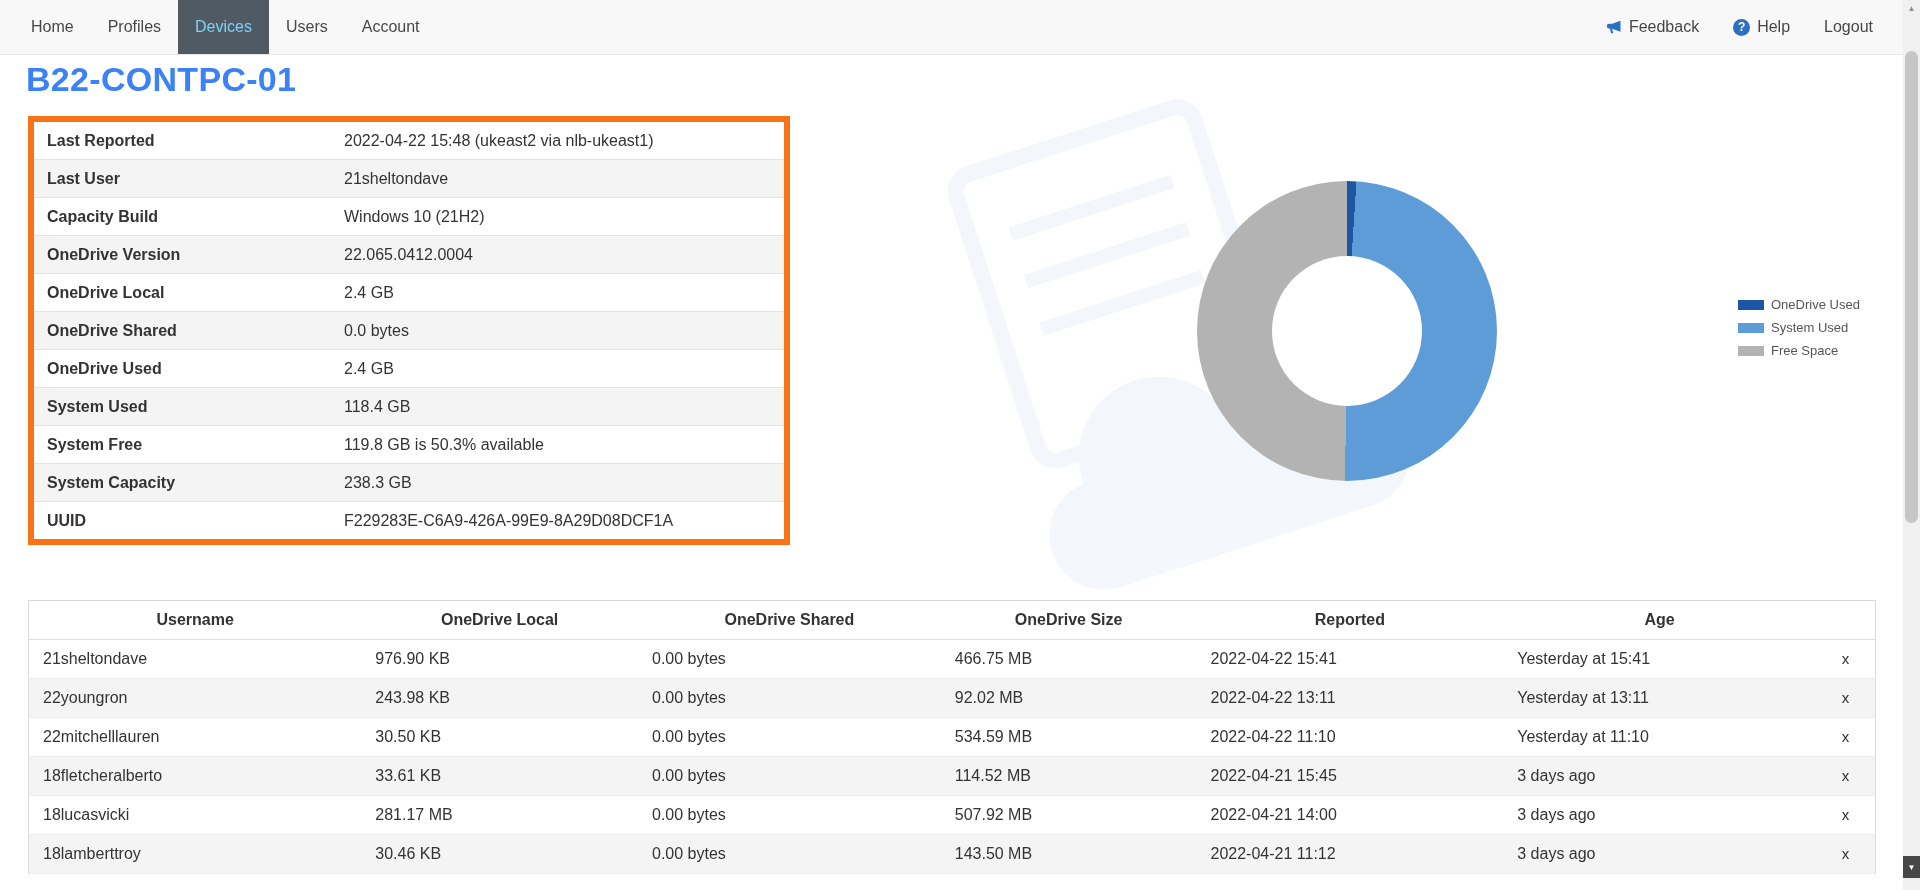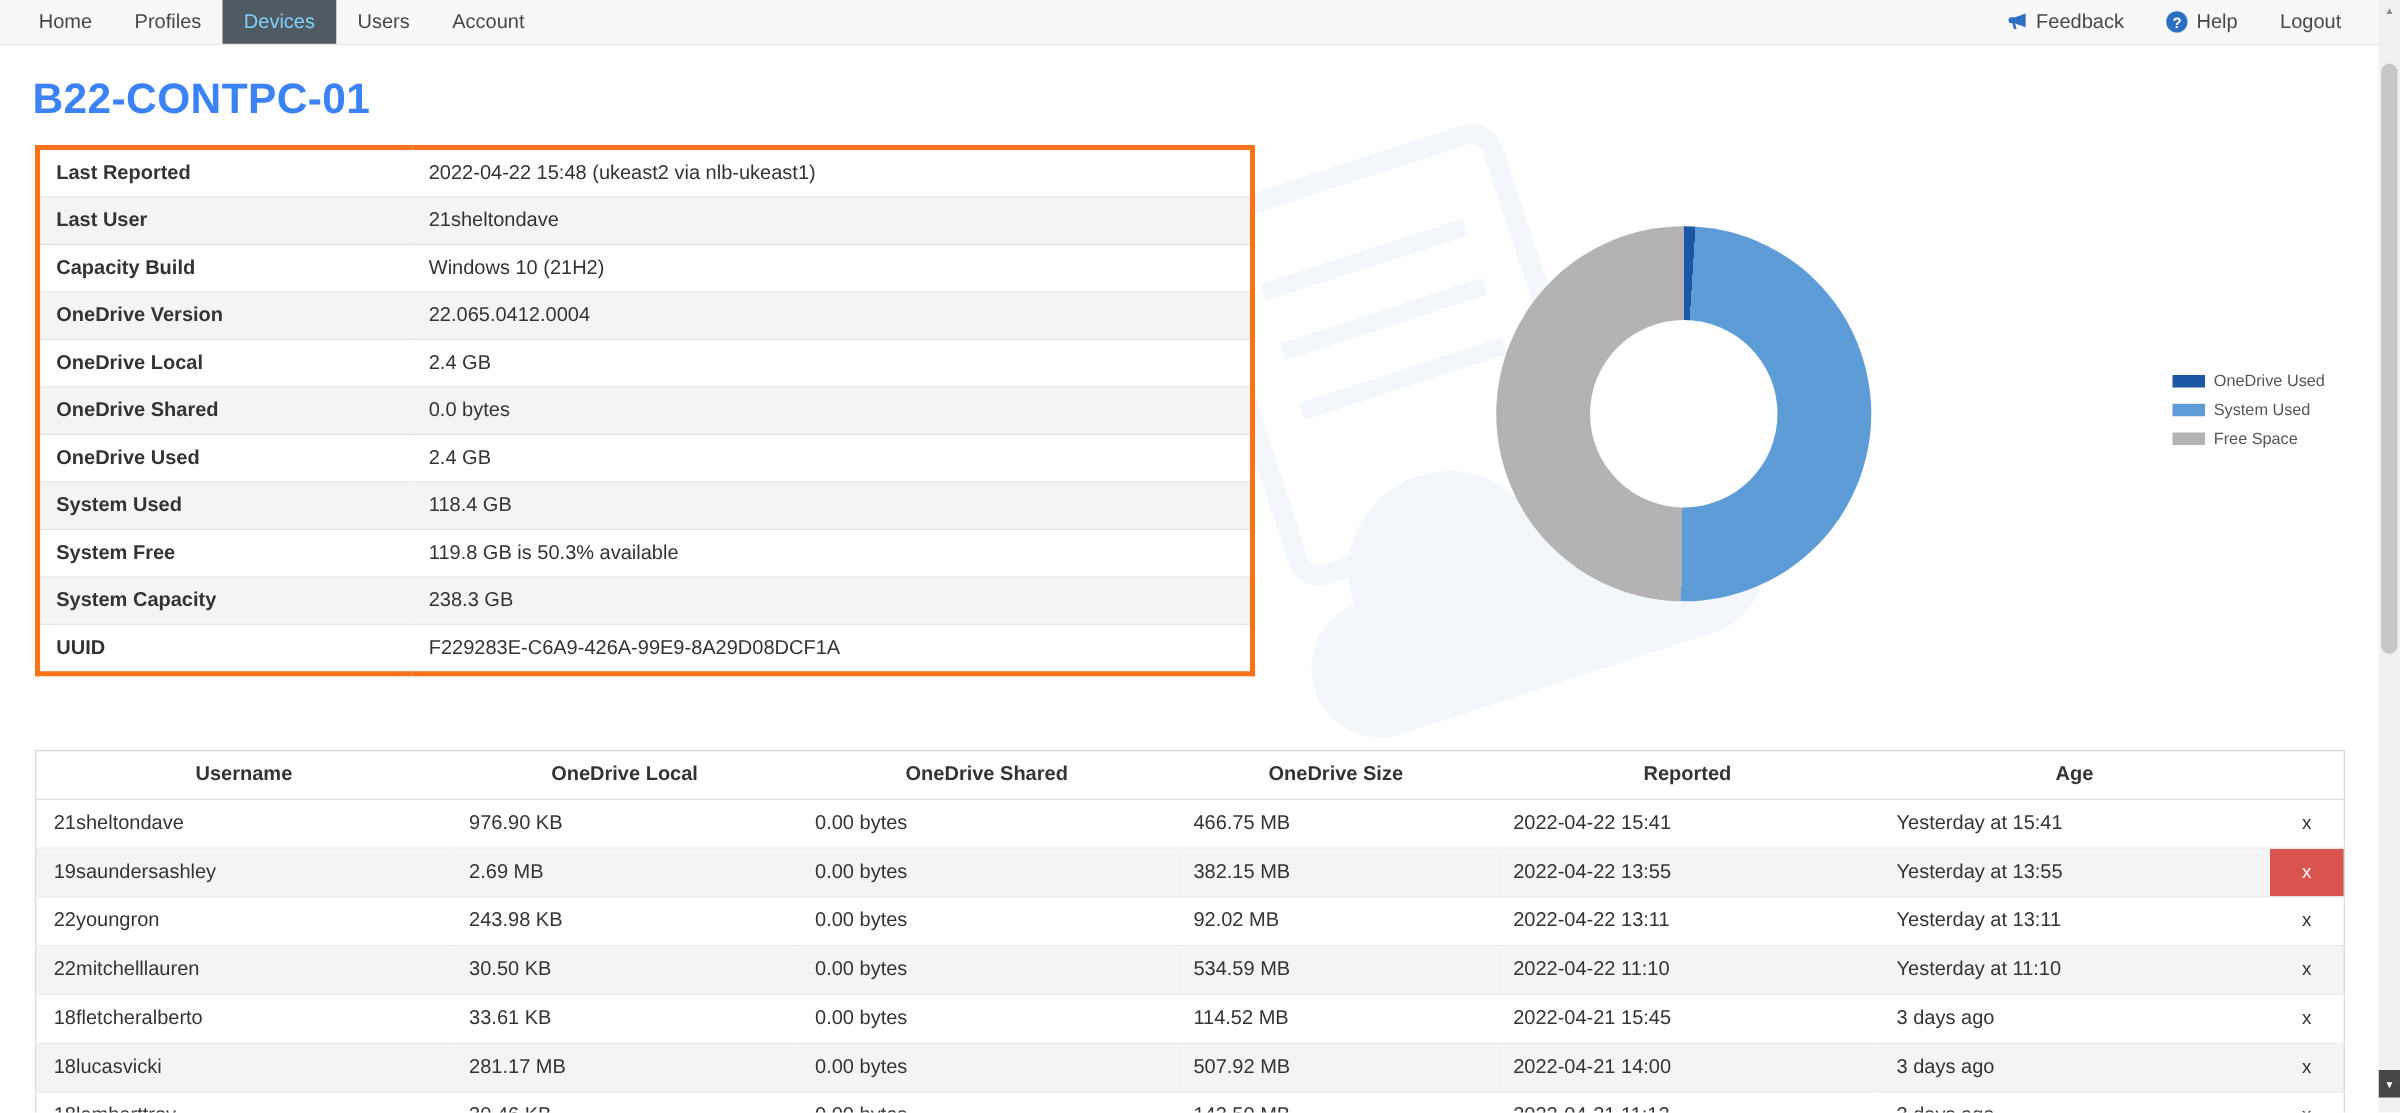--- a/index.html
+++ b/index.html
@@ -1,39 +1,39 @@
 <!DOCTYPE html>
 <html><head>
 <meta charset="utf-8">
 <style>
   * { margin:0; padding:0; box-sizing:border-box; }
   html,body { width:1920px; height:890px; overflow:hidden; }
   body { font-family:"Liberation Sans", sans-serif; background:#fff; color:#333; position:relative; }
 
   
-  .topnav { position:absolute; top:0; left:0; width:1920px; height:36px; background:#f8f8f8;
+  .topnav { position:absolute; top:0; left:0; width:1920px; height:55px; background:#f8f8f8;
             border-bottom:1px solid #e7e7e7; display:flex; justify-content:space-between;
             padding:0 30px 0 14px; z-index:4; }
   .nav-left, .nav-right { display:flex; align-items:stretch; }
   .nav-item { display:flex; align-items:center; gap:7px; padding:0 17px; font-size:16px;
               color:#474747; cursor:pointer; white-space:nowrap; }
   .nav-item.active { background:#505a62; color:#7dd3fc; }
   .help-icon { display:inline-flex; align-items:center; justify-content:center; width:17px; height:17px;
                border-radius:50%; background:#2d6fc1; color:#fff; font-size:12px; font-weight:bold; }
 
   
   .page-title { position:absolute; left:26px; top:60px; font-size:34px; font-weight:700;
                 color:#3b82f6; letter-spacing:0.3px; z-index:2; }
 
   
   .watermark { position:absolute; left:900px; top:85px; width:580px; height:560px; z-index:0; }
 
   
-  .details-table { position:absolute; left:28px; top:116px; width:976px; border-collapse:collapse;
-                   font-size:16px; background:#fff; border:4px solid #f97316; z-index:2;padding-left:36px; }
+  .details-table { position:absolute; left:28px; top:116px; width:762px; border-collapse:collapse;
+                   font-size:16px; background:#fff; border:6px solid #f97316; z-index:2;padding-left:36px; }
   .details-table td { padding:8px 13px; border-bottom:1px solid #e3e3e3; line-height:21px; }
   .details-table tr:last-child td { border-bottom:none; }
   .details-table tr:nth-child(even) { background:#f4f4f4; }
   .details-table td.label { font-weight:700; width:300px; color:#333; }
 
   
   .donut { position:absolute; left:1197px; top:181px; width:300px; height:300px;
            border-radius:50%; z-index:1; }
   .donut-hole { position:absolute; left:75px; top:75px; width:150px; height:150px;
                 background:#fff; border-radius:50%; }
@@ -198,31 +198,20 @@
         <td>976.90 KB</td>
         <td>0.00 bytes</td>
         <td>466.75 MB</td>
         <td>2022-04-22 15:41</td>
         <td>Yesterday at 15:41</td>
         <td class="action-cell">
           <span class="delete-x">x</span>
         </td>
       </tr>
       <tr>
-        <td>19saundersashley</td>
-        <td>2.69 MB</td>
-        <td>0.00 bytes</td>
-        <td>382.15 MB</td>
-        <td>2022-04-22 13:55</td>
-        <td>Yesterday at 13:55</td>
-        <td class="action-cell">
-          <span class="delete-x danger">x</span>
-        </td>
-      </tr>
-      <tr>
         <td>22youngron</td>
         <td>243.98 KB</td>
         <td>0.00 bytes</td>
         <td>92.02 MB</td>
         <td>2022-04-22 13:11</td>
         <td>Yesterday at 13:11</td>
         <td class="action-cell">
           <span class="delete-x">x</span>
         </td>
       </tr>

